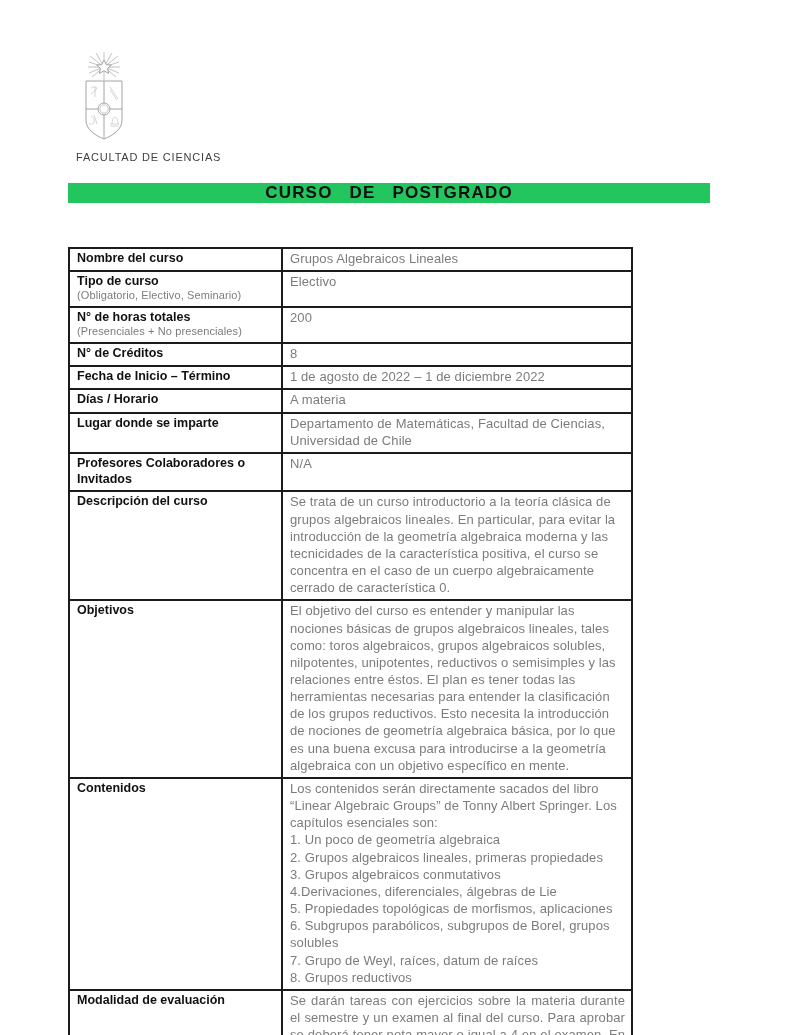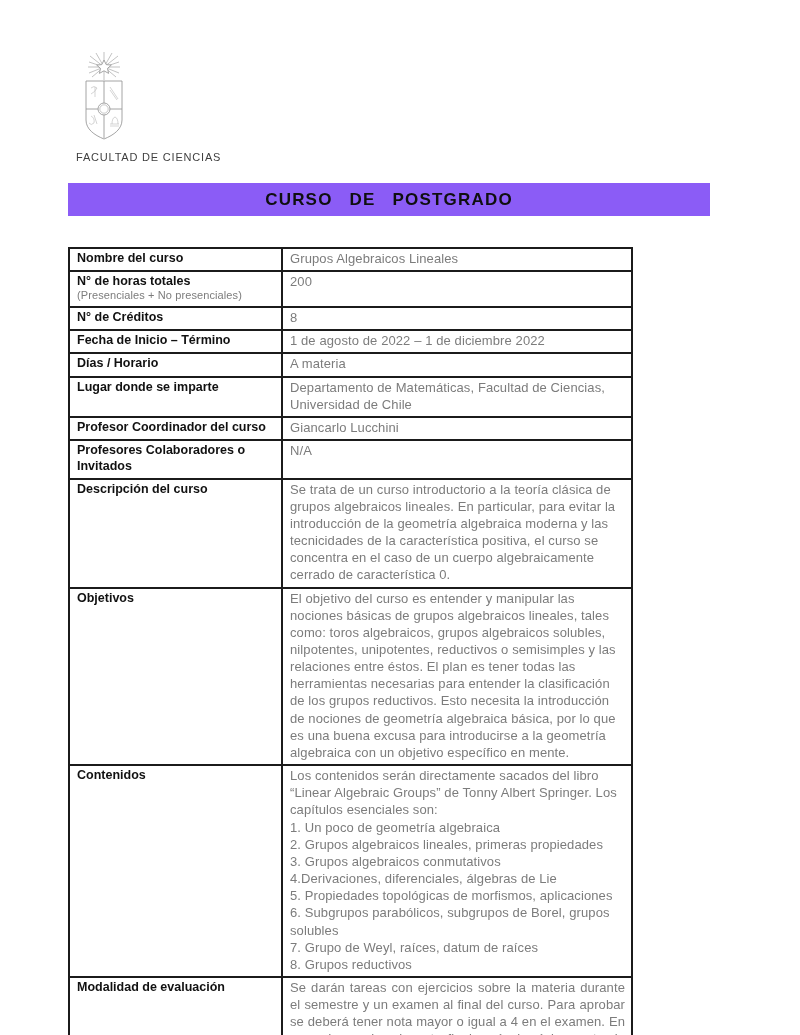--- a/index.html
+++ b/index.html
@@ -29,22 +29,22 @@
     font-size: 11px;
     letter-spacing: 0.8px;
     color: #3f3f3f;
     text-align: center;
   }
   .banner {
     position: absolute;
     left: 68px;
     top: 183px;
     width: 642px;
-    height: 33px;
-    background: #8b5cf6;
+    height: 20px;
+    background: #22c55e;
     display: flex;
     align-items: center;
     justify-content: center;
   }
   .banner .title {
     font-size: 17px;
     font-weight: bold;
     color: #0f0f0f;
     letter-spacing: 1.2px;
     word-spacing: 11px;
@@ -138,20 +138,27 @@
   <table class="course">
     <tbody>
         <tr>
           <td class="label-cell">
             <div class="row-label">Nombre del curso</div>
           </td>
           <td class="value-cell">Grupos Algebraicos Lineales</td>
         </tr>
         <tr>
           <td class="label-cell">
+            <div class="row-label">Tipo de curso</div>
+            <div class="row-sublabel">(Obligatorio, Electivo, Seminario)</div>
+          </td>
+          <td class="value-cell">Electivo</td>
+        </tr>
+        <tr>
+          <td class="label-cell">
             <div class="row-label">N° de horas totales</div>
             <div class="row-sublabel">(Presenciales + No presenciales)</div>
           </td>
           <td class="value-cell">200</td>
         </tr>
         <tr>
           <td class="label-cell">
             <div class="row-label">N° de Créditos</div>
           </td>
           <td class="value-cell">8</td>
@@ -166,26 +173,20 @@
           <td class="label-cell">
             <div class="row-label">Días / Horario</div>
           </td>
           <td class="value-cell">A materia</td>
         </tr>
         <tr>
           <td class="label-cell">
             <div class="row-label">Lugar donde se imparte</div>
           </td>
           <td class="value-cell">Departamento de Matemáticas, Facultad de Ciencias, Universidad de Chile</td>
-        </tr>
-        <tr>
-          <td class="label-cell">
-            <div class="row-label">Profesor Coordinador del curso</div>
-          </td>
-          <td class="value-cell">Giancarlo Lucchini</td>
         </tr>
         <tr>
           <td class="label-cell">
             <div class="row-label">Profesores Colaboradores o Invitados</div>
           </td>
           <td class="value-cell">N/A</td>
         </tr>
         <tr>
           <td class="label-cell">
             <div class="row-label">Descripción del curso</div>

